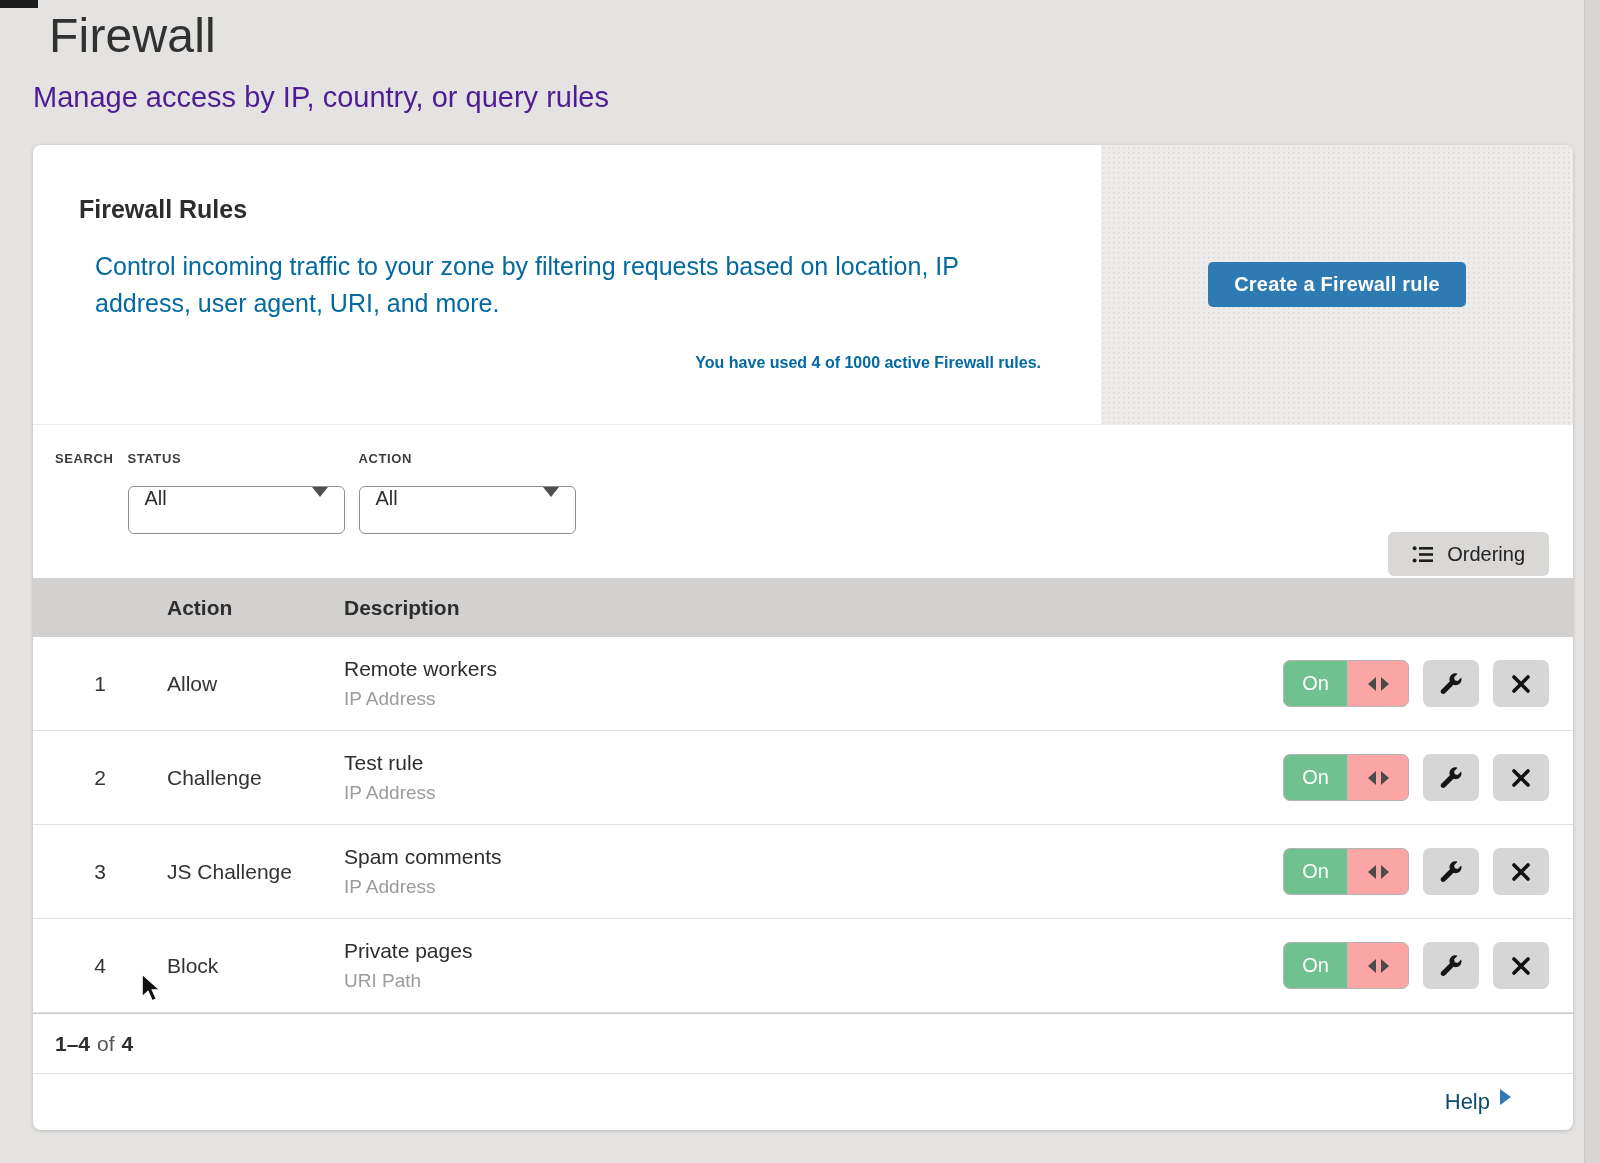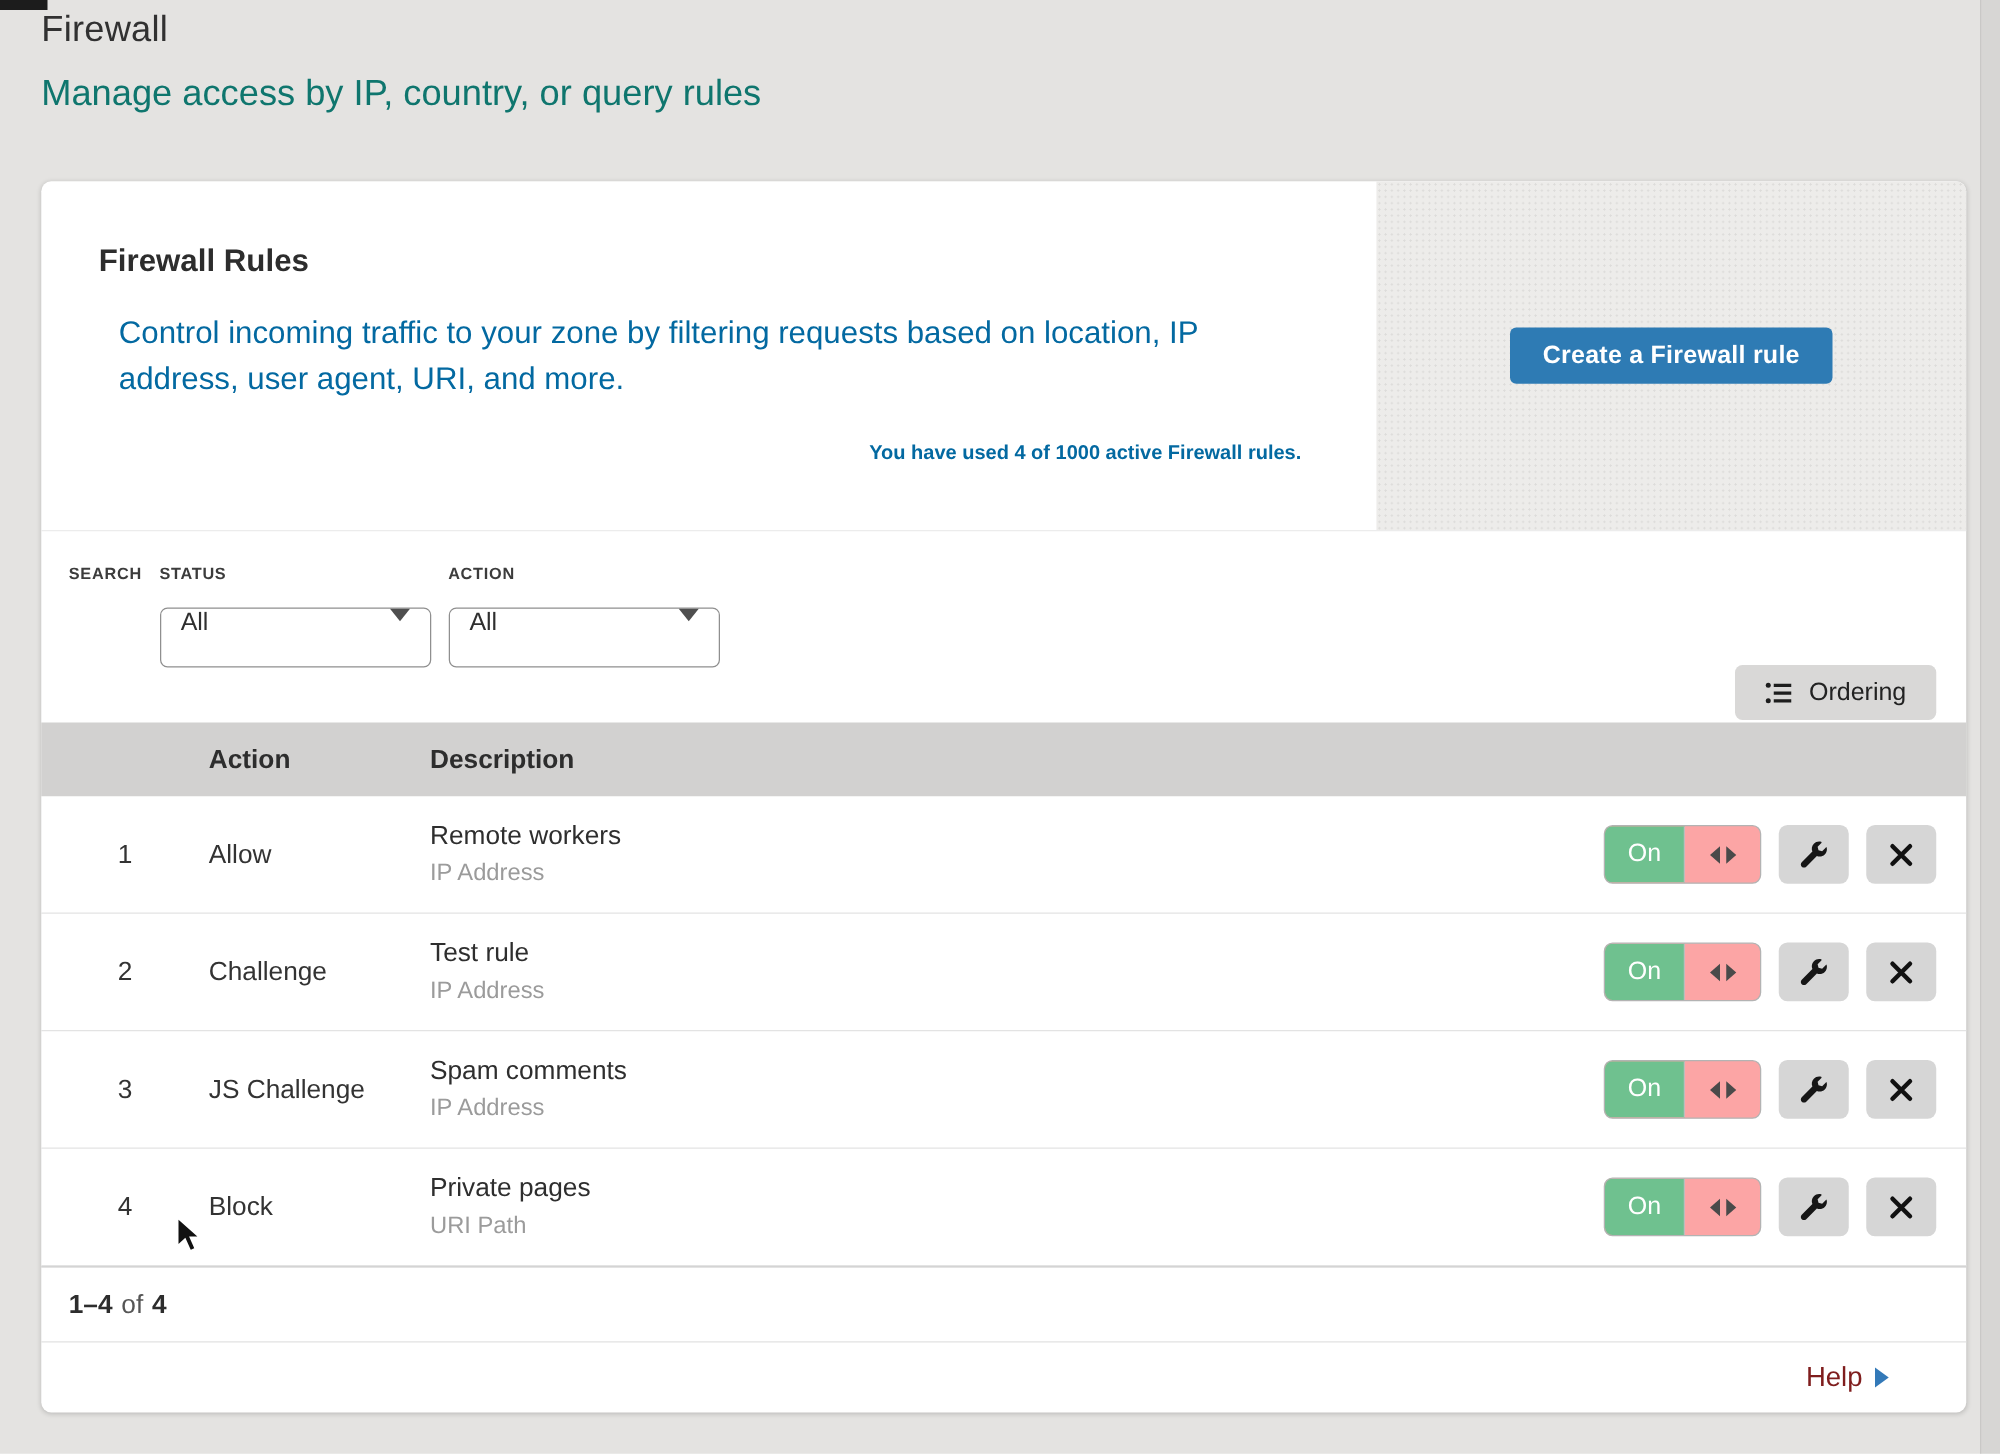--- a/index.html
+++ b/index.html
@@ -10,22 +10,22 @@
     font-family:"Liberation Sans", sans-serif;
     overflow:hidden;
     color:#2f2f2f;
   }
   
   .corner-sliver { position:absolute; left:0; top:0; width:38px; height:8px; background:#1c1c1c; }
   .right-strip { position:absolute; right:0; top:0; width:16px; height:100%; background:#d7d6d4; border-left:1px solid #c9c8c6; }
 
   
   .page-header { position:absolute; left:33px; top:8px; }
-  .page-title { font-size:29px; font-weight:500; color:#313131; letter-spacing:.2px; }
-  .page-subtitle { margin-top:18px; font-size:29px; font-weight:400; color:#0f766e; }
+  .page-title { font-size:48px; font-weight:500; color:#313131; letter-spacing:.2px;margin-left:16px; }
+  .page-subtitle { margin-top:18px; font-size:29px; font-weight:400; color:#4c1d95; }
 
   
   .card {
     position:absolute; left:33px; top:145px; width:1540px; height:985px;
     background:#ffffff; border-radius:8px;
     box-shadow:0 1px 4px rgba(0,0,0,.18);
     display:flex; flex-direction:column;
   }
 
   
@@ -98,21 +98,21 @@
   .icon-btn {
     width:56px; height:47px; background:#d6d6d6; border:none; border-radius:7px;
     display:flex; align-items:center; justify-content:center; cursor:pointer;
   }
 
   
   .pagination-bar { height:60px; border-top:1px solid #c8c8c8; display:flex; align-items:center; padding-left:22px; font-size:21px; color:#555; }
   .pagination-bar b { color:#2d2d2d; }
   .pagination-bar .sep { margin:0 7px; }
   .help-bar { height:57px; border-top:1px solid #e2e2e2; display:flex; align-items:center; justify-content:flex-end; padding-right:62px; }
-  .help-link { display:flex; align-items:center; gap:10px; font-size:22px; color:#7f1d1d; text-decoration:none; cursor:pointer; }
+  .help-link { display:flex; gap:10px; font-size:22px; color:#0c4a6e; text-decoration:none; cursor:pointer; }
   .help-arrow { width:0; height:0; border-top:8px solid transparent; border-bottom:8px solid transparent; border-left:11px solid #3379b8; }
 
   .cursor { position:absolute; left:138px; top:972px; z-index:50; pointer-events:none; }
 </style>
 </head>
 <body>
 
 <div class="corner-sliver"></div>
 <div class="right-strip"></div>
 

